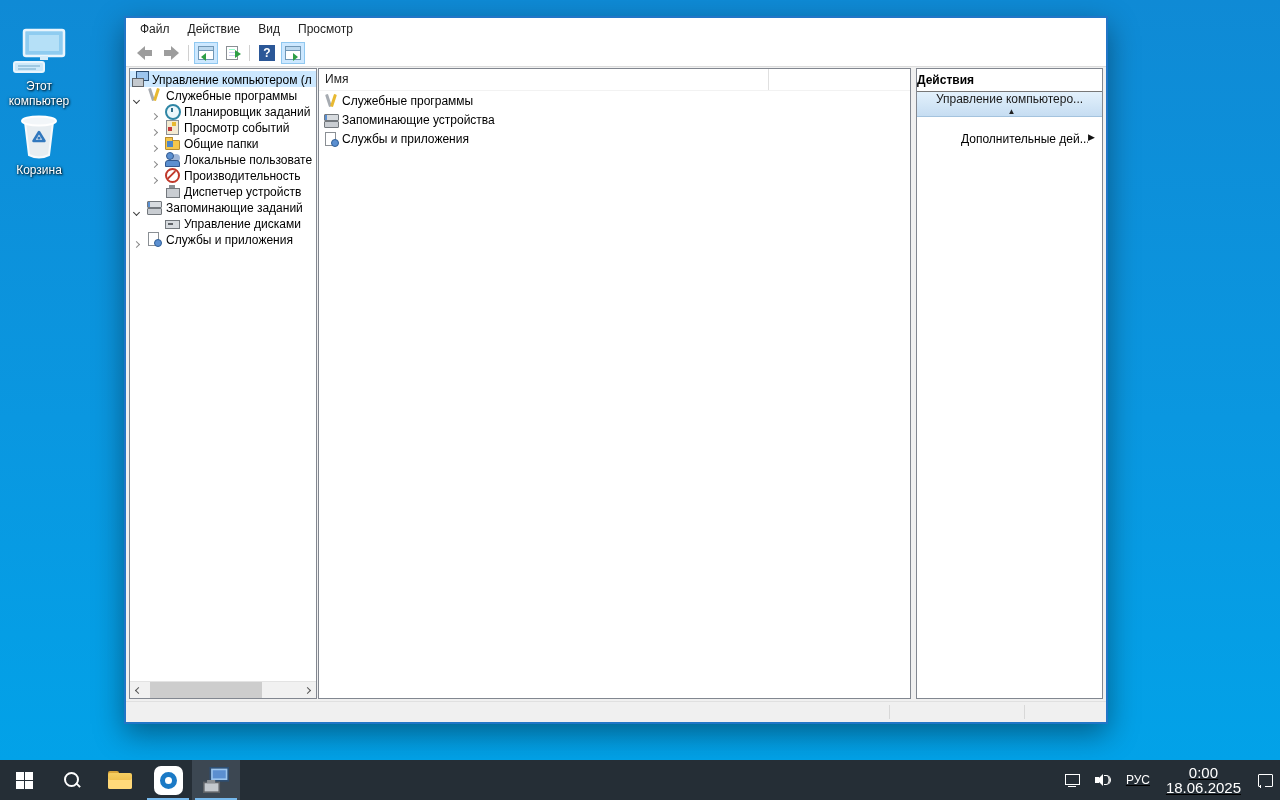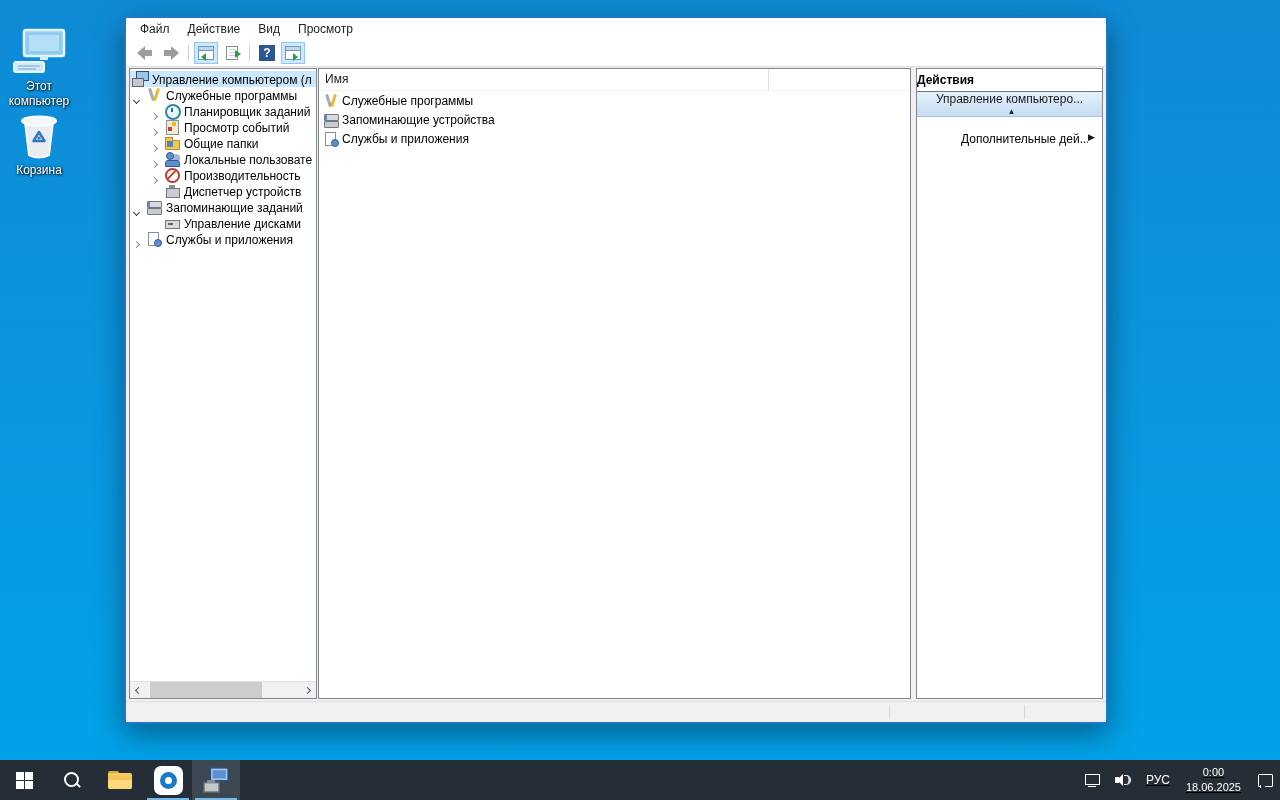--- a/index.html
+++ b/index.html
@@ -185,21 +185,21 @@
   .netico::after { content:""; position:absolute; left:6px; bottom:1px; width:8px; height:1.5px; background:#fff;
     box-shadow:-3px -2px 0 -0.5px #fff; }
   .volico { position:relative; width:18px; height:16px; }
   .volico::before { content:""; position:absolute; left:1px; top:5px; width:4px; height:6px; background:#fff; }
   .volico::after { content:""; position:absolute; left:3px; top:2px; border-top:6px solid transparent;
     border-bottom:6px solid transparent; border-right:6px solid #fff; }
   .volico i { position:absolute; left:10px; top:3px; width:7px; height:10px;
     border:1.5px solid #fff; border-left:none; border-radius:0 8px 8px 0;
     box-shadow:inset -4px 0 0 -2.5px rgba(255,255,255,.9); }
   .lang { font-size:12px; }
-  .clock { text-align:center; font-size:11px; line-height:15px; padding:0 9px; }
+  .clock { text-align:center; font-size:15px; line-height:15px; padding:0 9px; }
   .acico { position:relative; width:16px; height:15px; }
   .acico::before { content:""; position:absolute; left:1px; top:1px; width:13px; height:11px;
     border:1.5px solid #fff; border-radius:1px; }
   .acico::after { content:""; position:absolute; left:3px; bottom:0; width:4px; height:3px; background:#252e36;
     border-left:1.5px solid #fff; }
 </style>
 </head>
 <body>
 
 <div class="desktop">

